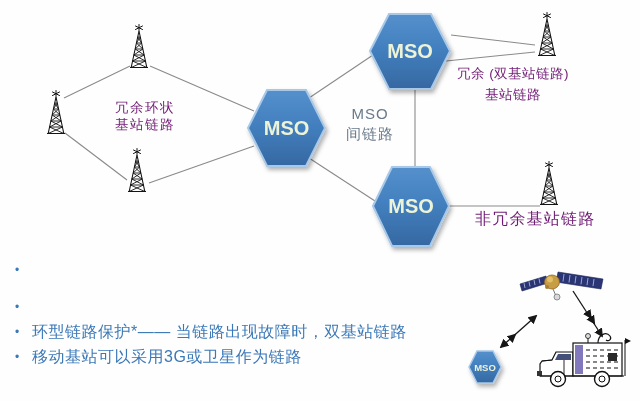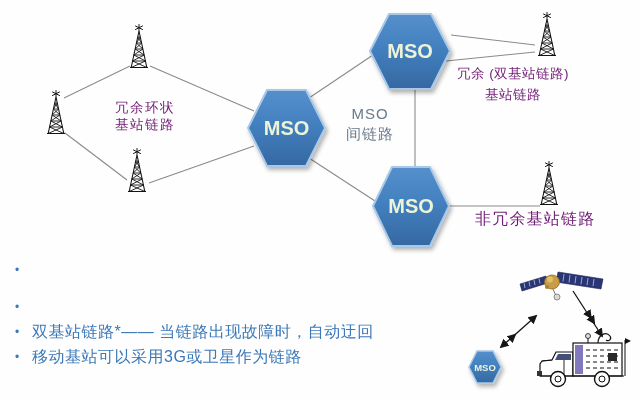--- a/index.html
+++ b/index.html
@@ -156,21 +156,21 @@
 
 <div class="bullets">
   <div class="bullet-item">
     <span class="dot">•</span>
   </div>
   <div class="bullet-item first-gap">
     <span class="dot">•</span>
   </div>
   <div class="bullet-item">
     <span class="dot">•</span>
-    <span>双基站链路*—— 当链路出现故障时，自动迂回</span>
+    <span>环型链路保护*—— 当链路出现故障时，双基站链路</span>
   </div>
   <div class="bullet-item">
     <span class="dot">•</span>
     <span>移动基站可以采用3G或卫星作为链路</span>
   </div>
 </div>
 
 </div>
 
 </body></html>

